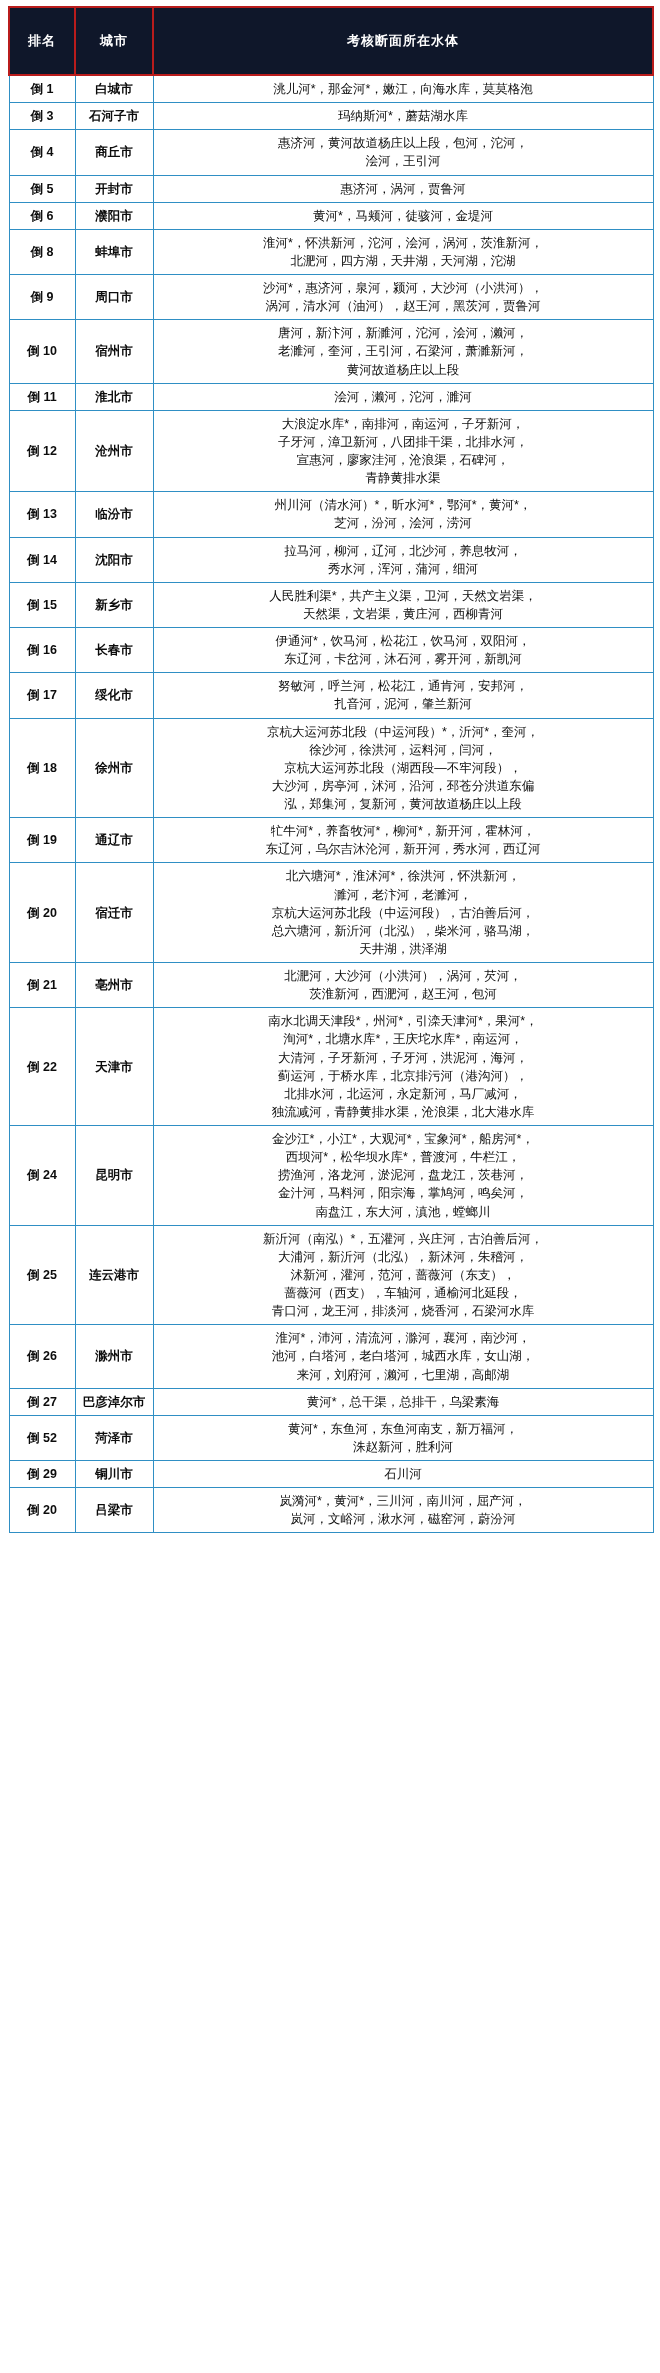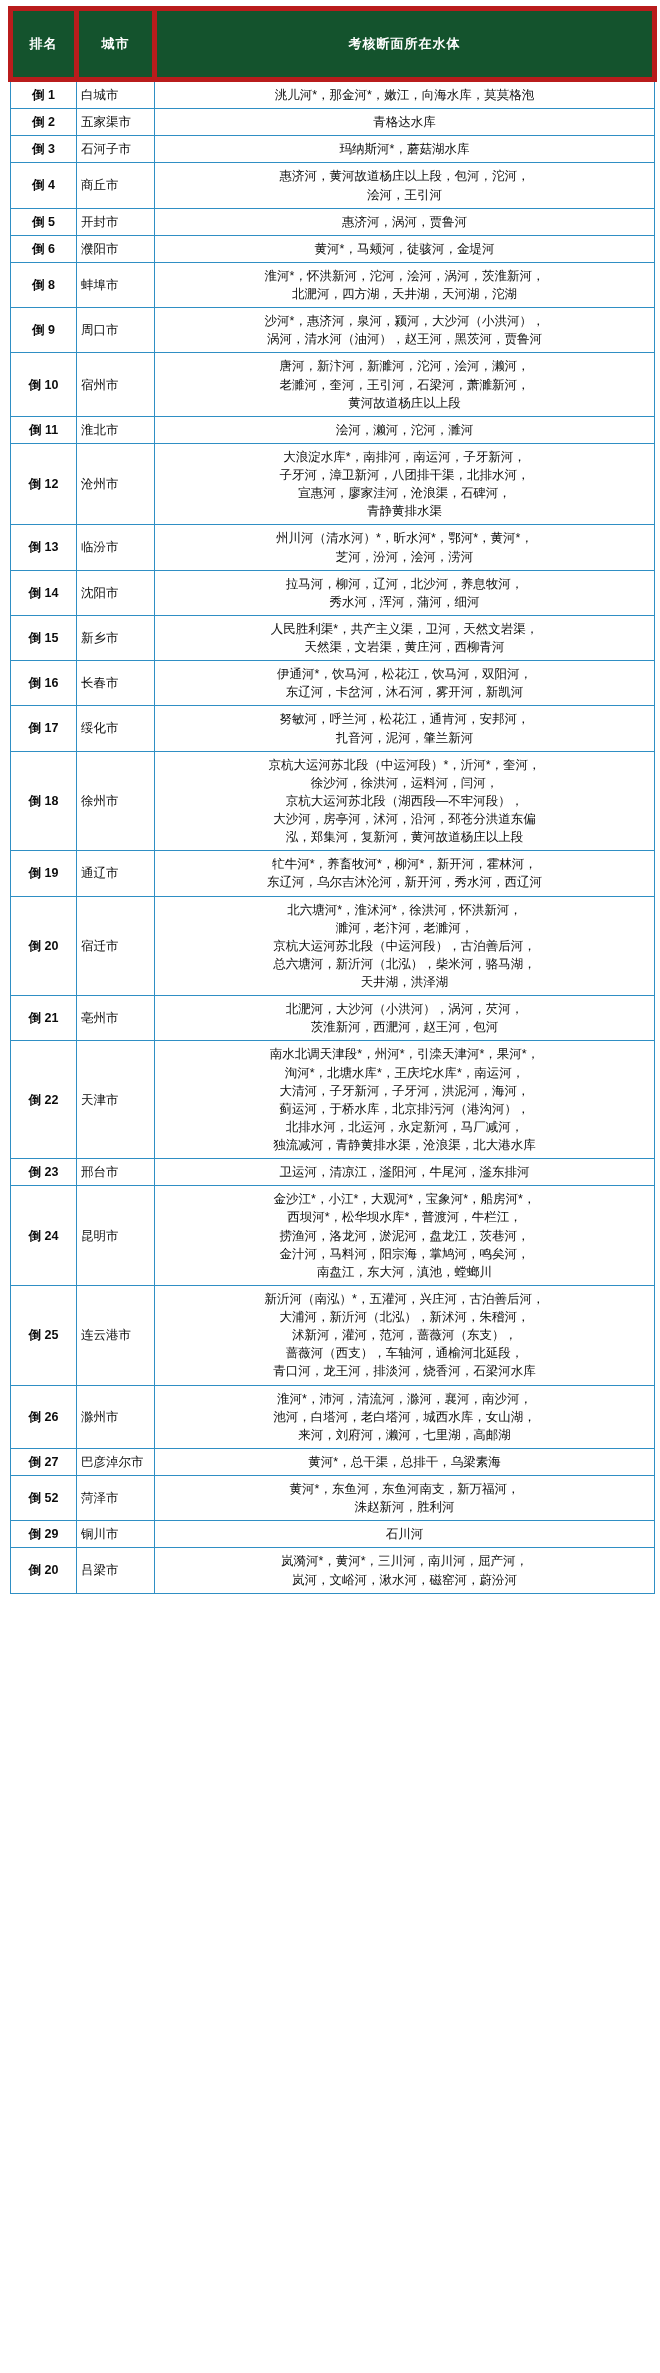--- a/index.html
+++ b/index.html
@@ -19,46 +19,46 @@
   table.rank-table {
     border-collapse: collapse;
     width: 644px;
     table-layout: fixed;
   }
   table.rank-table col.c-rank { width: 66px; }
   table.rank-table col.c-city { width: 78px; }
   table.rank-table col.c-body { width: 500px; }
 
   table.rank-table th {
-    background: #14532d;
+    background: #0f172a;
     color: #ffffff;
     font-size: 13px;
     font-weight: bold;
     text-align: center;
     padding: 24px 2px;
-    border: 5px solid #b91c1c;
+    border: 2px solid #b91c1c;
     letter-spacing: 1px;
   }
   table.rank-table td {
     border: 1px solid #2f8fc4;
     font-size: 12.5px;
     color: #0c0c0c;
     padding: 4px 4px;
     line-height: 1.45;
     vertical-align: middle;
   }
   td.rank-cell {
     text-align: center;
     padding-left: 7px;
     font-weight: bold;
     white-space: nowrap;
   }
   td.city-cell {
-    text-align: left;
-    font-weight: normal;
+    text-align: center;
+    font-weight: bold;
     white-space: nowrap;
   }
   td.body-cell {
     text-align: center;
   }
   td.body-cell .line {
     display: block;
   }
 </style>
 </head>
@@ -80,27 +80,20 @@
     </thead>
     <tbody id="table-body">
         <tr>
           <td class="rank-cell">倒 1</td>
           <td class="city-cell">白城市</td>
           <td class="body-cell">
             <span class="line">洮儿河*，那金河*，嫩江，向海水库，莫莫格泡</span>
           </td>
         </tr>
         <tr>
-          <td class="rank-cell">倒 2</td>
-          <td class="city-cell">五家渠市</td>
-          <td class="body-cell">
-            <span class="line">青格达水库</span>
-          </td>
-        </tr>
-        <tr>
           <td class="rank-cell">倒 3</td>
           <td class="city-cell">石河子市</td>
           <td class="body-cell">
             <span class="line">玛纳斯河*，蘑菇湖水库</span>
           </td>
         </tr>
         <tr>
           <td class="rank-cell">倒 4</td>
           <td class="city-cell">商丘市</td>
           <td class="body-cell">
@@ -248,27 +241,20 @@
           <td class="body-cell">
             <span class="line">南水北调天津段*，州河*，引滦天津河*，果河*，</span>
             <span class="line">洵河*，北塘水库*，王庆坨水库*，南运河，</span>
             <span class="line">大清河，子牙新河，子牙河，洪泥河，海河，</span>
             <span class="line">蓟运河，于桥水库，北京排污河（港沟河），</span>
             <span class="line">北排水河，北运河，永定新河，马厂减河，</span>
             <span class="line">独流减河，青静黄排水渠，沧浪渠，北大港水库</span>
           </td>
         </tr>
         <tr>
-          <td class="rank-cell">倒 23</td>
-          <td class="city-cell">邢台市</td>
-          <td class="body-cell">
-            <span class="line">卫运河，清凉江，滏阳河，牛尾河，滏东排河</span>
-          </td>
-        </tr>
-        <tr>
           <td class="rank-cell">倒 24</td>
           <td class="city-cell">昆明市</td>
           <td class="body-cell">
             <span class="line">金沙江*，小江*，大观河*，宝象河*，船房河*，</span>
             <span class="line">西坝河*，松华坝水库*，普渡河，牛栏江，</span>
             <span class="line">捞渔河，洛龙河，淤泥河，盘龙江，茨巷河，</span>
             <span class="line">金汁河，马料河，阳宗海，掌鸠河，鸣矣河，</span>
             <span class="line">南盘江，东大河，滇池，螳螂川</span>
           </td>
         </tr>

